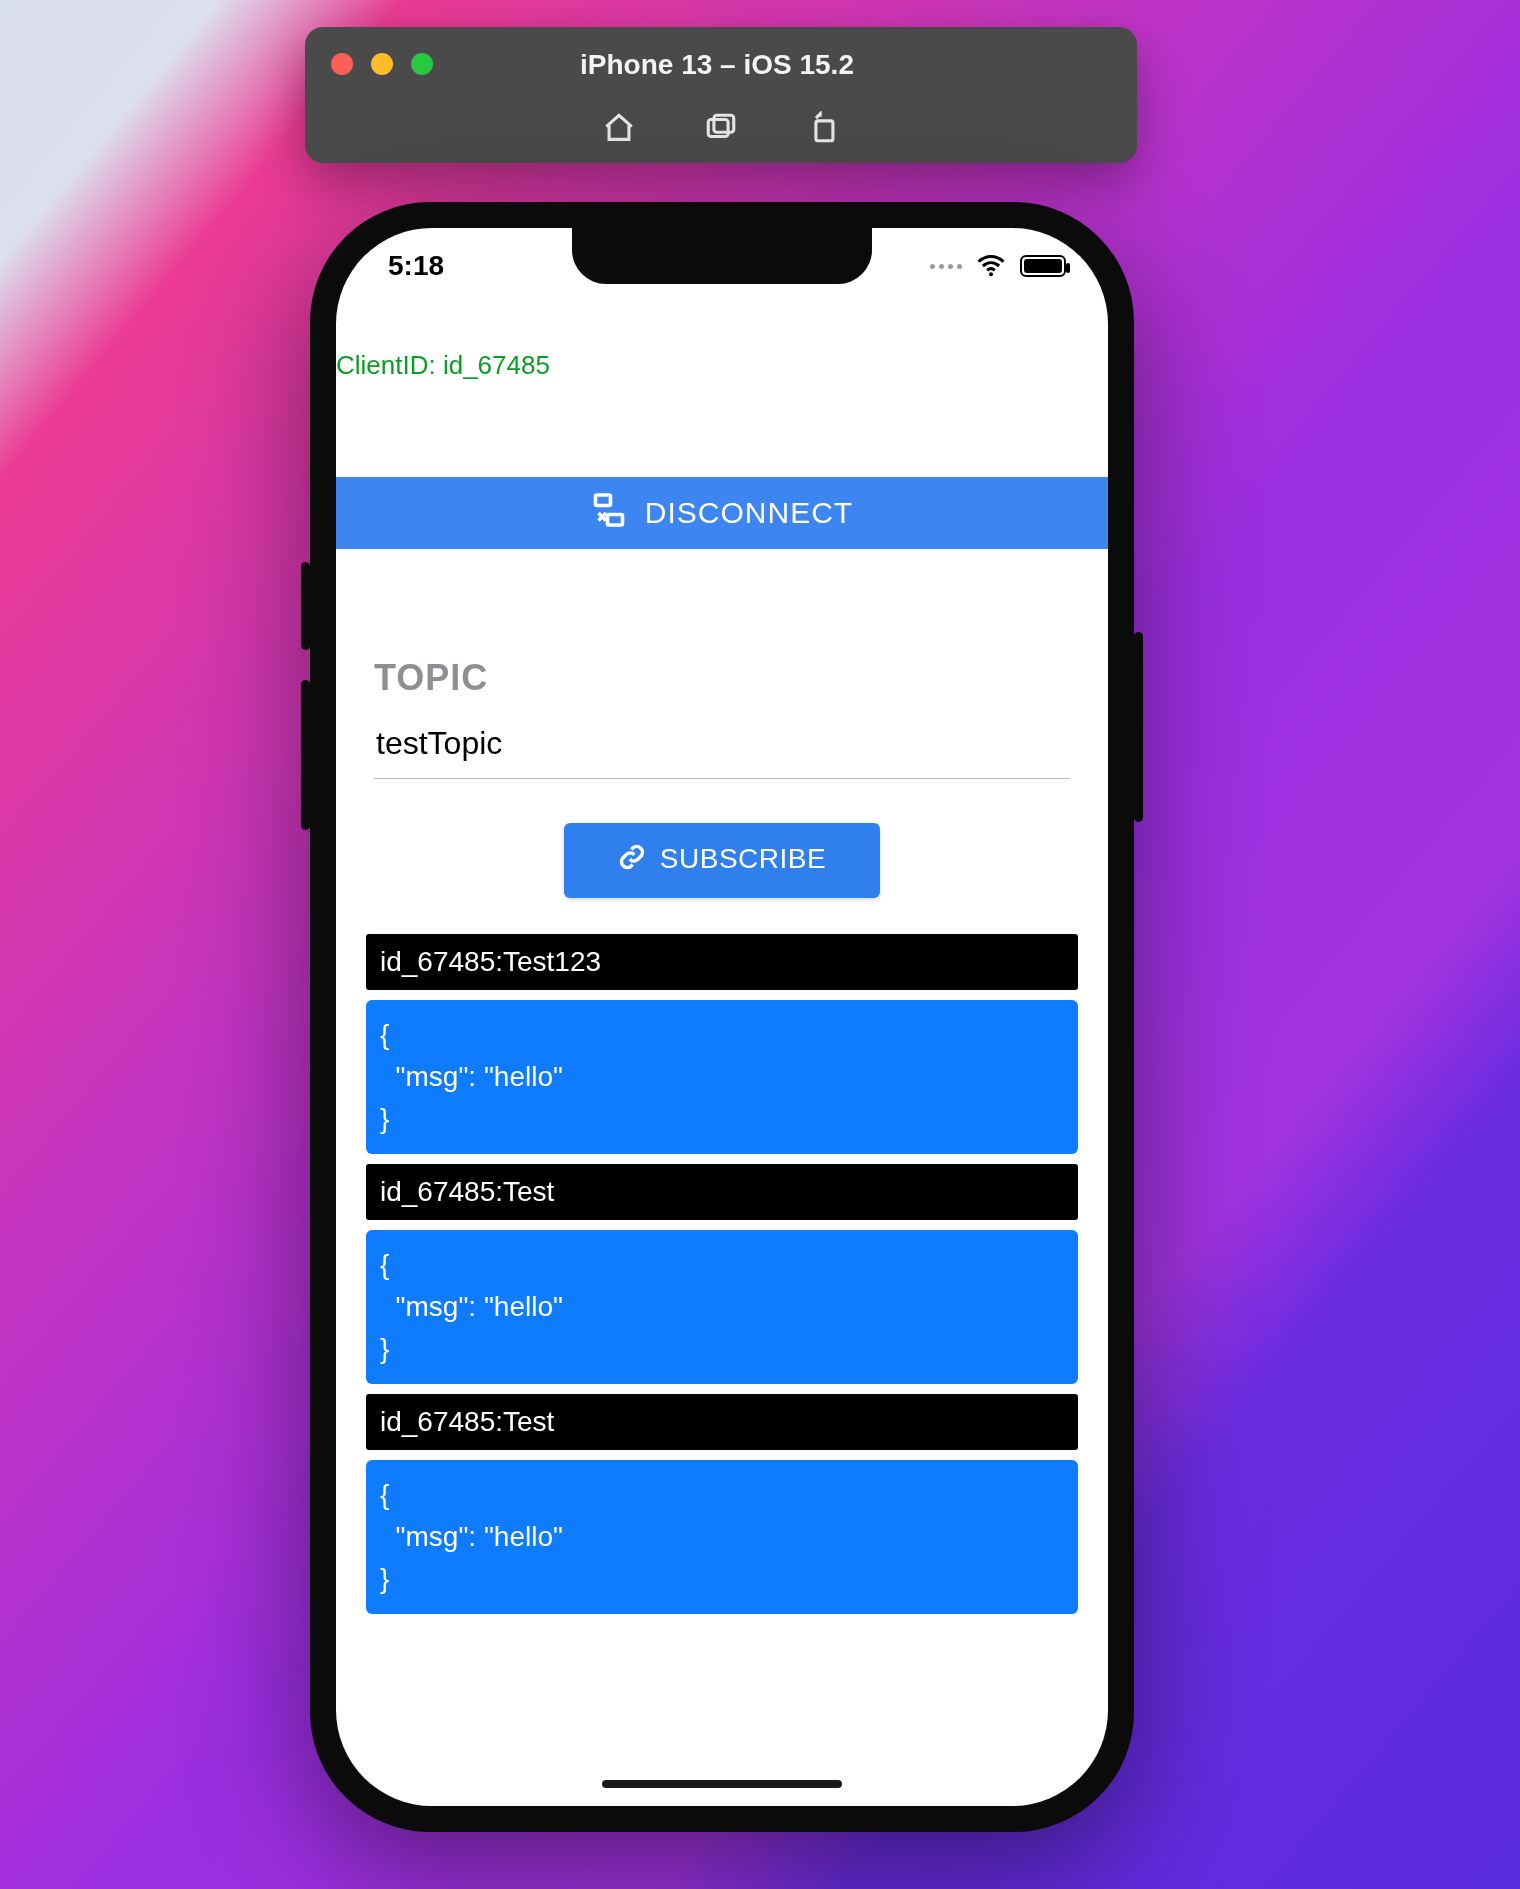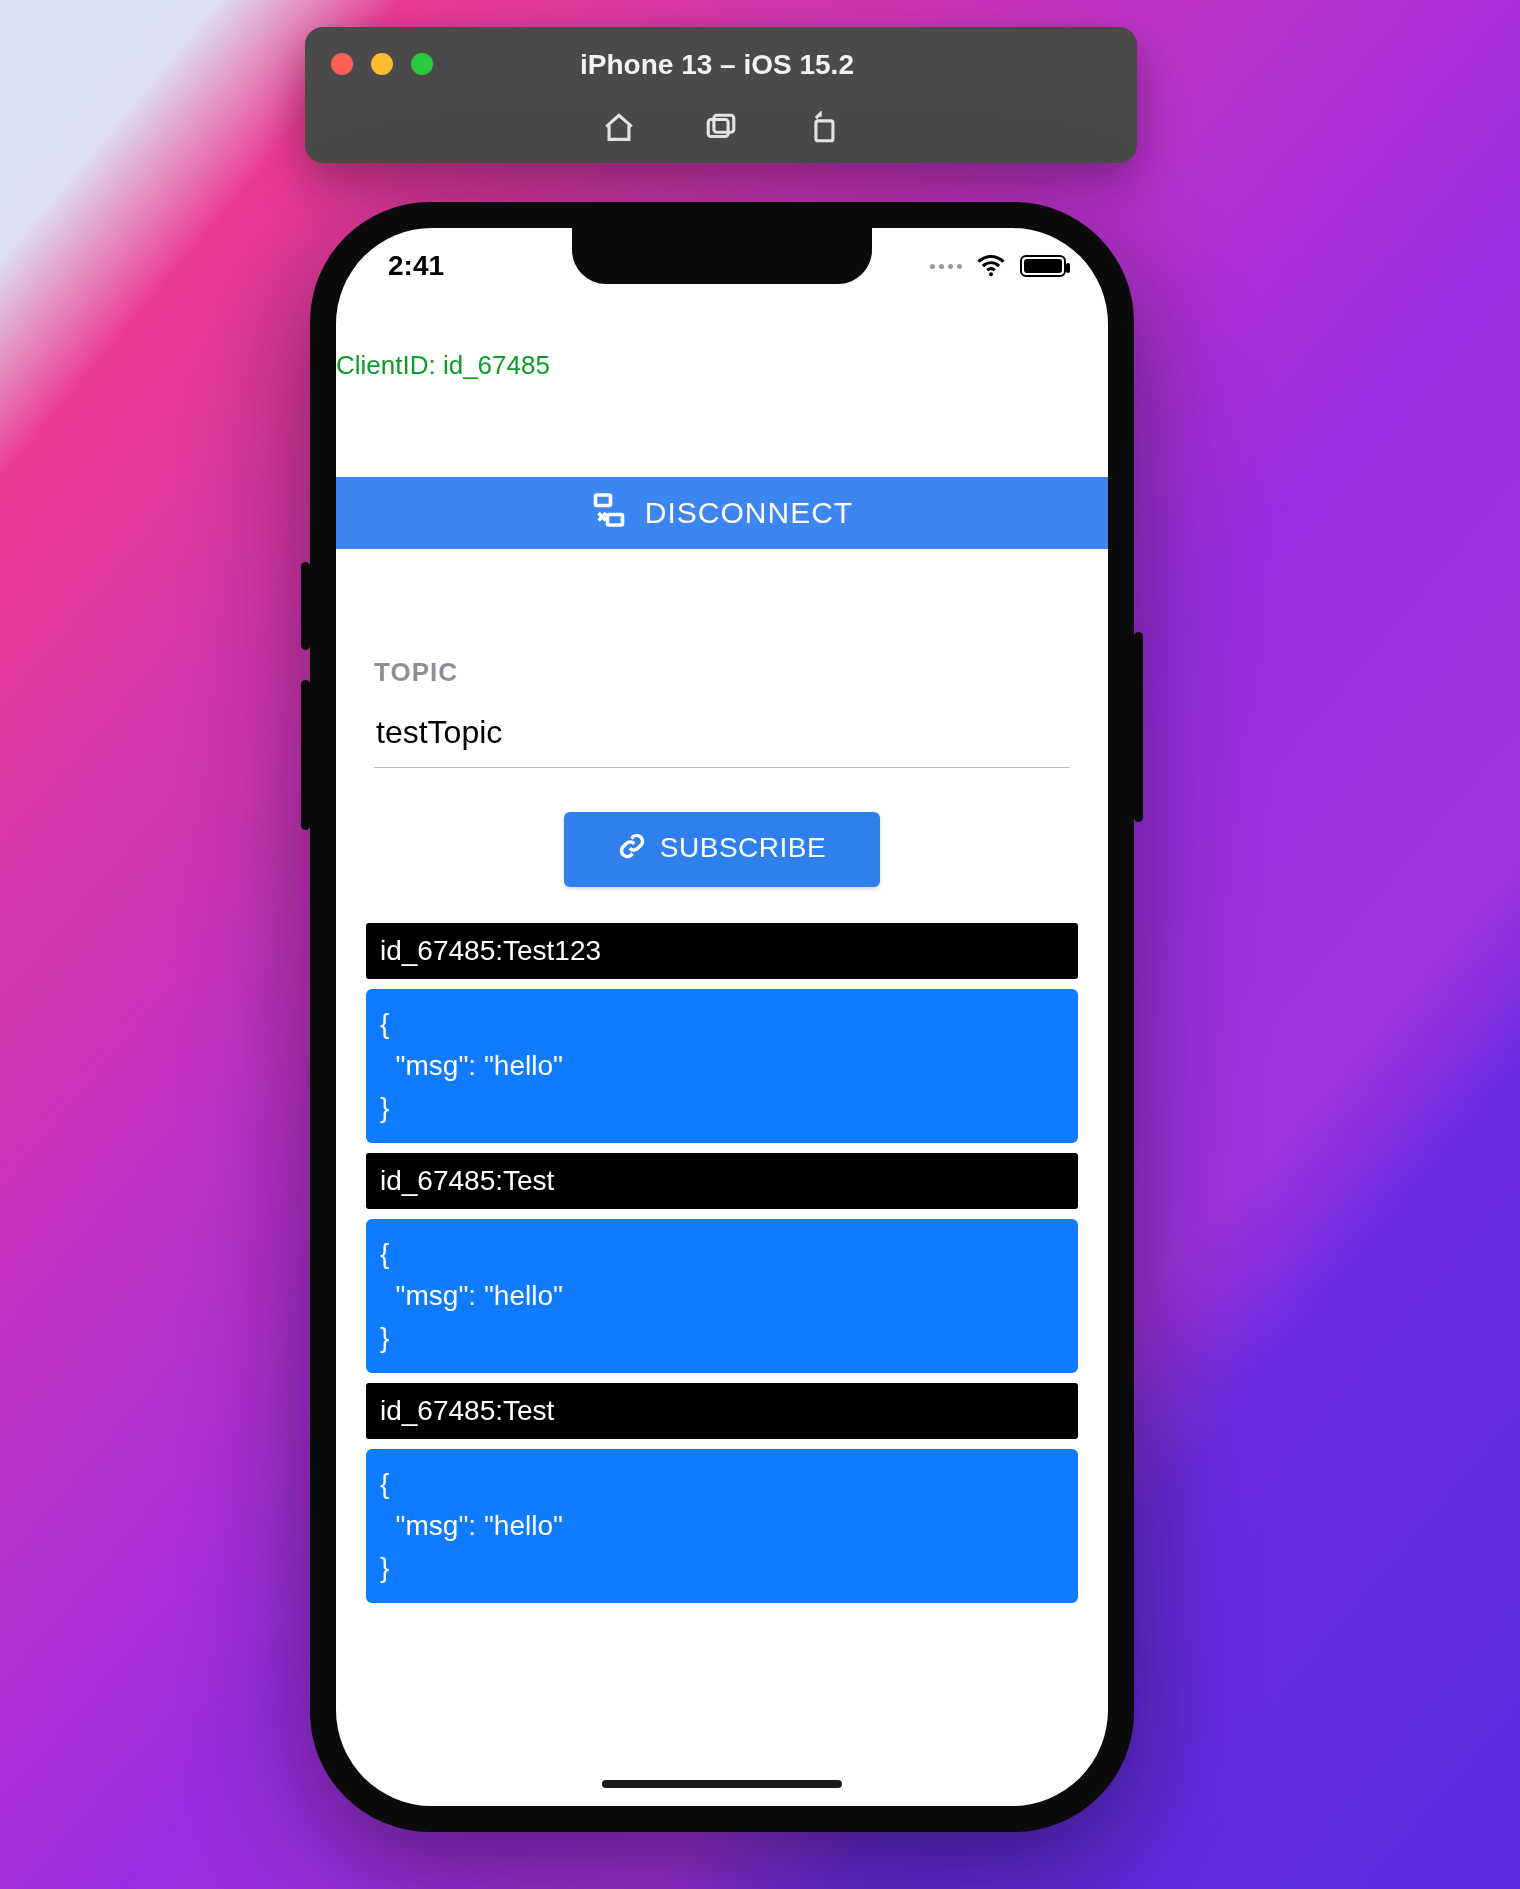--- a/index.html
+++ b/index.html
@@ -131,21 +131,21 @@
     display:flex;align-items:center;justify-content:center;gap:18px;
     color:#fff;font-size:30px;letter-spacing:1px;font-weight:500;
     cursor:pointer;
   }
   .disconnect-bar svg{width:36px;height:36px;stroke:#fff;stroke-width:2.4;fill:none;}
 
   .topic-section{
     padding:0 38px;margin-top:108px;
   }
   .topic-label{
-    color:var(--grey-label);font-size:26px;font-weight:600;letter-spacing:1px;
+    color:var(--grey-label);font-size:36px;font-weight:600;letter-spacing:1px;
   }
   .topic-input{
     width:100%;border:none;border-bottom:1.5px solid #BBBBBB;
     font-size:32px;padding:16px 2px 16px 2px;outline:none;
     font-family:Liberation Sans, sans-serif;background:transparent;
     margin-top:10px;
   }
 
   .subscribe-row{
     display:flex;justify-content:center;margin-top:44px;
@@ -210,21 +210,21 @@
     </span>
   </div>
 </div>
 
 <div class="device">
   <div class="side-btn"></div>
   <div class="screen">
     <div class="notch"></div>
 
     <div class="statusbar">
-      <div>2:41</div>
+      <div>5:18</div>
       <div class="status-right">
         <div class="cell-dots">
           <span></span>
             <span></span>
             <span></span>
             <span></span>
         </div>
         <svg class="wifi-icon" viewBox="0 0 24 24">
           <path d="M2 8.5C8 3 16 3 22 8.5" fill="none" stroke="#000" stroke-width="2.4"></path>
           <path d="M5.5 12C9.5 8.5 14.5 8.5 18.5 12" fill="none" stroke="#000" stroke-width="2.4"></path>

